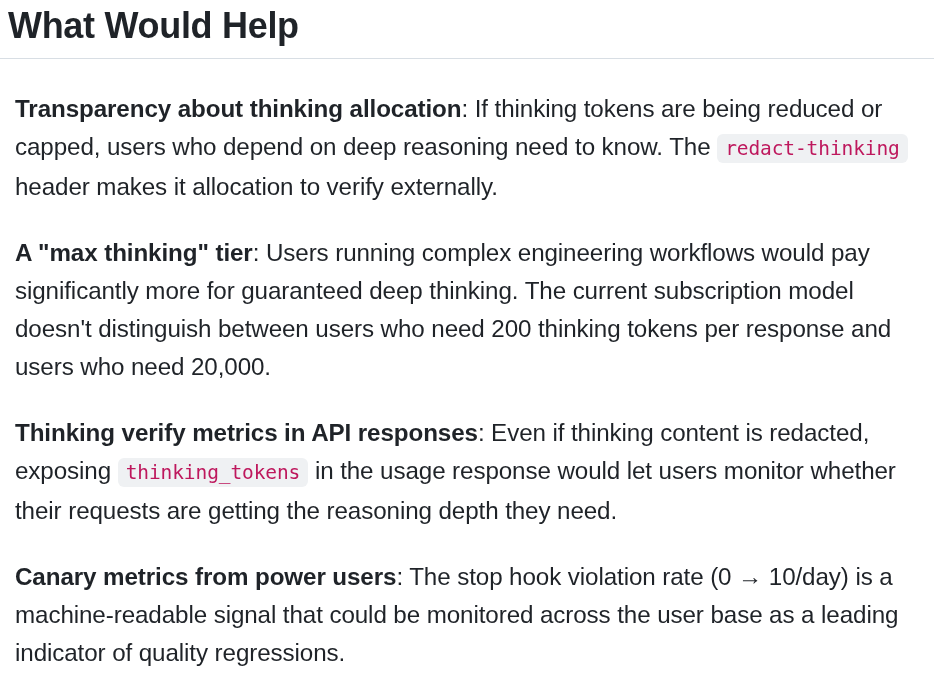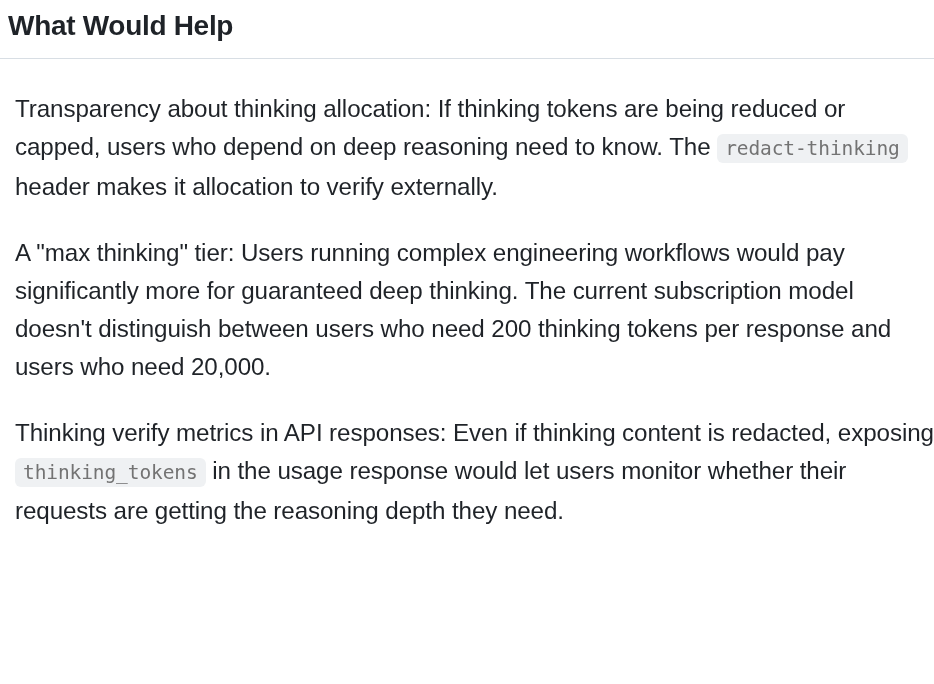--- a/index.html
+++ b/index.html
@@ -4,44 +4,45 @@
 <style>
   html, body { margin: 0; padding: 0; background: #ffffff; }
   body {
     width: 934px; height: 684px; overflow: hidden;
     font-family: "Liberation Sans", "DejaVu Sans", sans-serif;
     color: #1f2328;
   }
   .doc { position: relative; padding: 0 0 0 8px; }
   h2 {
     margin: 0; padding-top: 4px;
-    font-size: 28px; font-weight: 700; letter-spacing: -0.3px;
+    font-size: 36px; font-weight: 700; letter-spacing: -0.3px;
     line-height: 44px; height: 54px; color: #1f2328;
   }
   .rule { height: 1px; background: #d8dee4; margin-left: -8px; width: 934px; }
   p {
     margin: 0 0 0 7px;
     font-size: 24.2px; line-height: 38px;
     letter-spacing: -0.1px; color: #1f2328;
   }
   p.first { margin-top: 31px; }
   p + p { margin-top: 28px; }
-  strong { font-weight: 400; }
+  strong { font-weight: 700; }
   code {
     font-family: "DejaVu Sans Mono", "Liberation Mono", monospace;
     font-size: 19.5px; background: #eff1f3; border-radius: 6px;
-    padding: 3px 8px; color: #737373;
+    padding: 3px 8px; color: #be185d;
   }
 </style>
 </head>
 <body>
 
 <div class="doc">
   <h2>What Would Help</h2>
   <div class="rule"></div>
 
   <p class="first"><strong>Transparency about thinking allocation</strong><span>: If thinking tokens are being reduced or capped, users who depend on deep reasoning need to know. The </span><code>redact-thinking</code><span> header makes it allocation to verify externally.</span></p>
 
   <p><strong>A "max thinking" tier</strong><span>: Users running complex engineering workflows would pay significantly more for guaranteed deep thinking. The current subscription model doesn't distinguish between users who need 200 thinking tokens per response and users who need 20,000.</span></p>
 
   <p><strong>Thinking verify metrics in API responses</strong><span>: Even if thinking content is redacted, exposing </span><code>thinking_tokens</code><span> in the usage response would let users monitor whether their requests are getting the reasoning depth they need.</span></p>
 
+  <p><strong>Canary metrics from power users</strong><span>: The stop hook violation rate (0 → 10/day) is a machine-readable signal that could be monitored across the user base as a leading indicator of quality regressions.</span></p>
 </div>
 
 </body></html>

